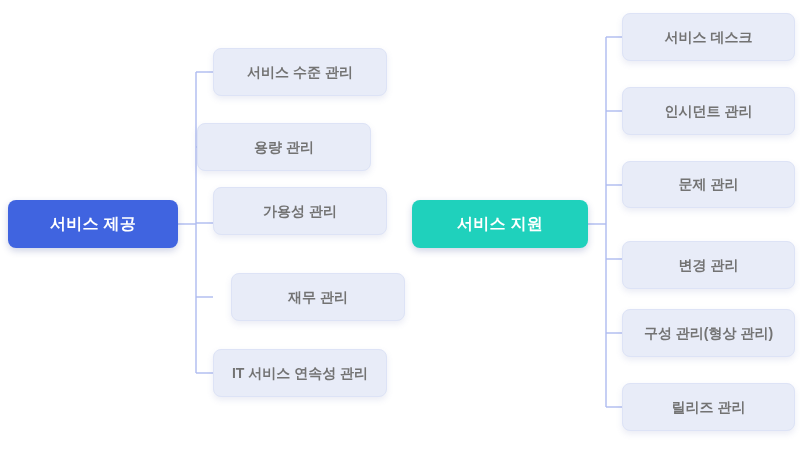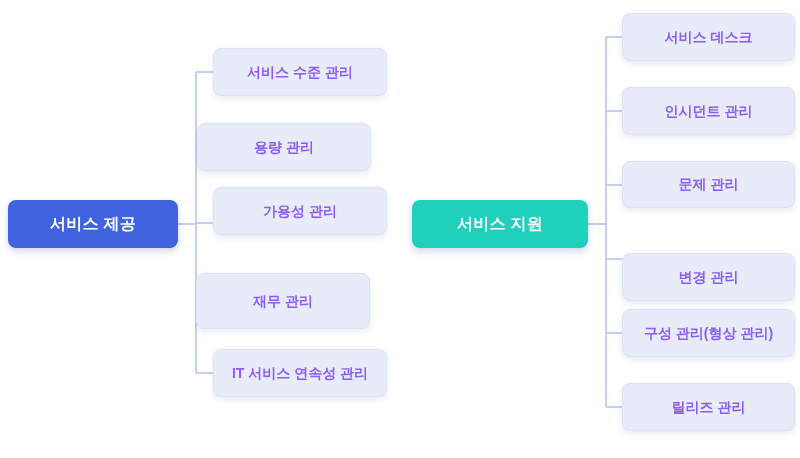--- a/index.html
+++ b/index.html
@@ -44,21 +44,21 @@
     box-shadow: 0 3px 7px rgba(40,60,140,0.22);
   }
   .node-root.root-blue {
     background: #4064E0;
   }
   .node-root.root-teal {
     background: #1FD1BC;
   }
   .node-leaf {
     background: #E8ECF8;
-    color: #8b5cf6;
+    color: #737373;
     font-weight: bold;
     font-size: 14px;
     border: 1px solid #DDE3F6;
     box-shadow: 0 3px 6px rgba(90,110,180,0.13);
   }
 </style>
 </head>
 <body>
 
 <div id="canvas">
@@ -85,39 +85,39 @@
       </div>
       <div class="node node-leaf" style="left: 213px; top: 48px; width: 174px; height: 48px;">
         <span>서비스 수준 관리</span>
       </div>
       <div class="node node-leaf" style="left: 197px; top: 123px; width: 174px; height: 48px; align-items: center;">
         <span>용량 관리</span>
       </div>
       <div class="node node-leaf" style="left: 213px; top: 187px; width: 174px; height: 48px;">
         <span>가용성 관리</span>
       </div>
-      <div class="node node-leaf" style="left: 196px; top: 273px; width: 174px; height: 56px;">
+      <div class="node node-leaf" style="left: 231px; top: 273px; width: 174px; height: 48px;">
         <span>재무 관리</span>
       </div>
       <div class="node node-leaf" style="left: 213px; top: 349px; width: 174px; height: 48px;">
         <span>IT 서비스 연속성 관리</span>
       </div>
       <div class="node node-root root-teal" style="left: 412px; top: 200px; width: 176px; height: 48px; background: rgb(31, 209, 188);">
         <span>서비스 지원</span>
       </div>
       <div class="node node-leaf" style="left: 622px; top: 13px; width: 173px; height: 48px;">
         <span>서비스 데스크</span>
       </div>
       <div class="node node-leaf" style="left: 622px; top: 87px; width: 173px; height: 48px;">
         <span>인시던트 관리</span>
       </div>
       <div class="node node-leaf" style="left: 622px; top: 161px; width: 173px; height: 47px;">
         <span>문제 관리</span>
       </div>
-      <div class="node node-leaf" style="left: 622px; top: 253px; width: 173px; height: 48px;">
+      <div class="node node-leaf" style="left: 622px; top: 241px; width: 173px; height: 48px;">
         <span>변경 관리</span>
       </div>
       <div class="node node-leaf" style="left: 622px; top: 309px; width: 173px; height: 48px;">
         <span>구성 관리(형상 관리)</span>
       </div>
       <div class="node node-leaf" style="left: 622px; top: 383px; width: 173px; height: 48px;">
         <span>릴리즈 관리</span>
       </div>
     </div>
 </div>

